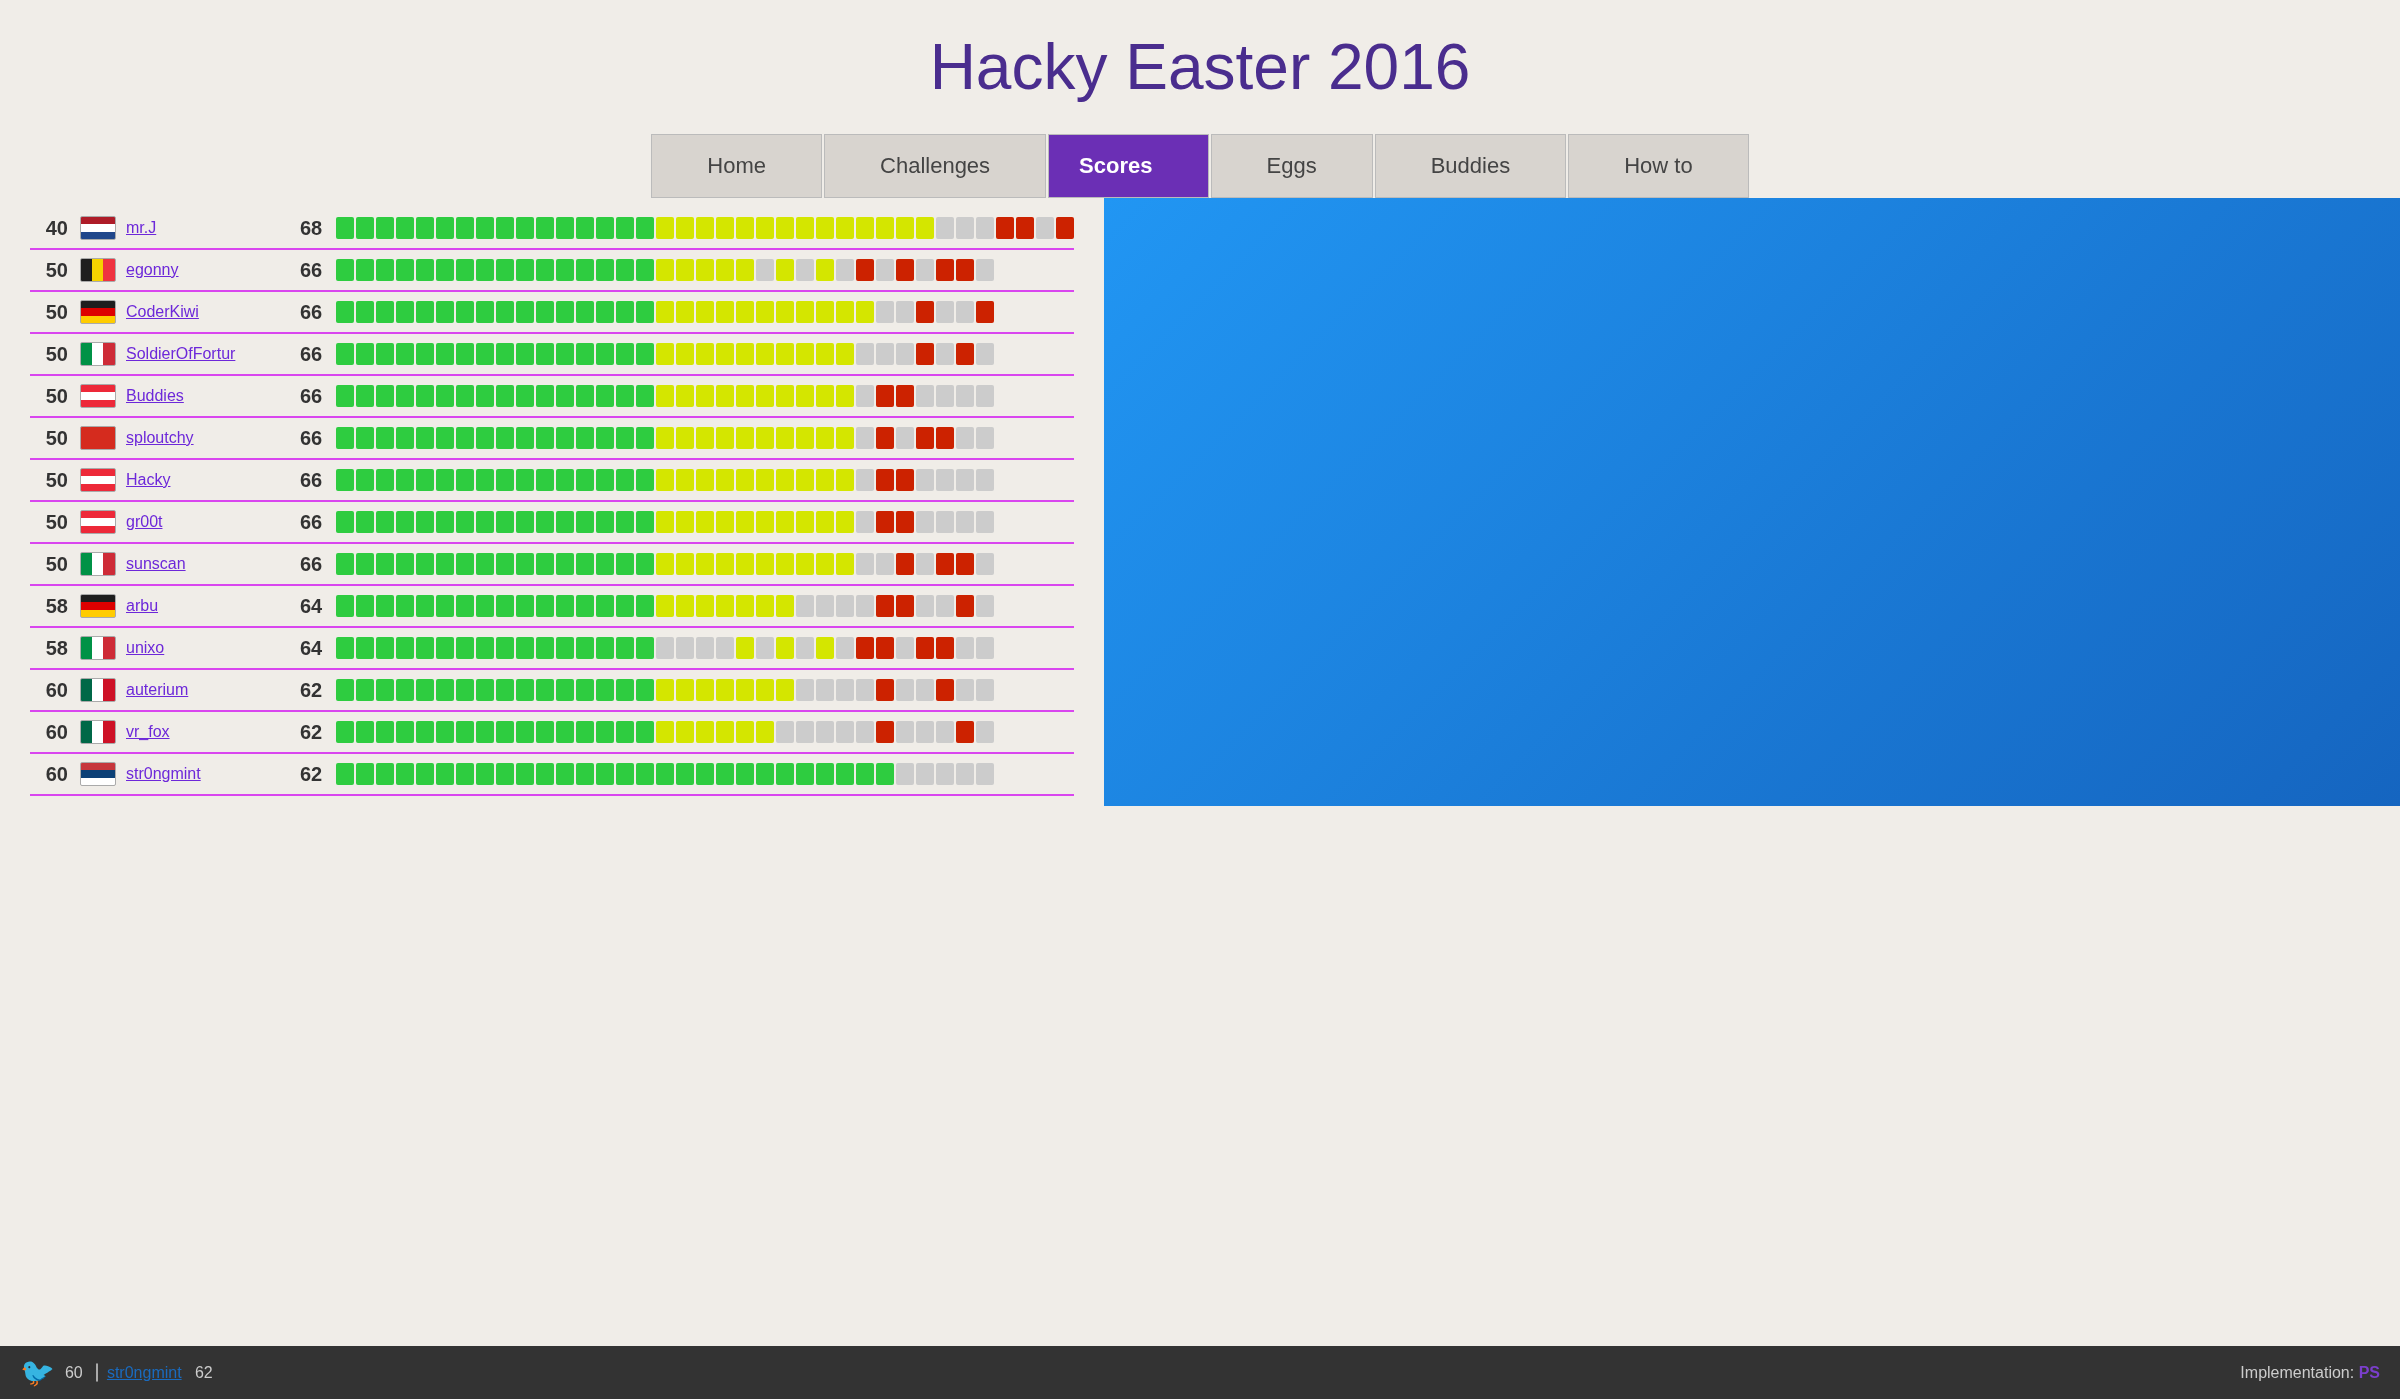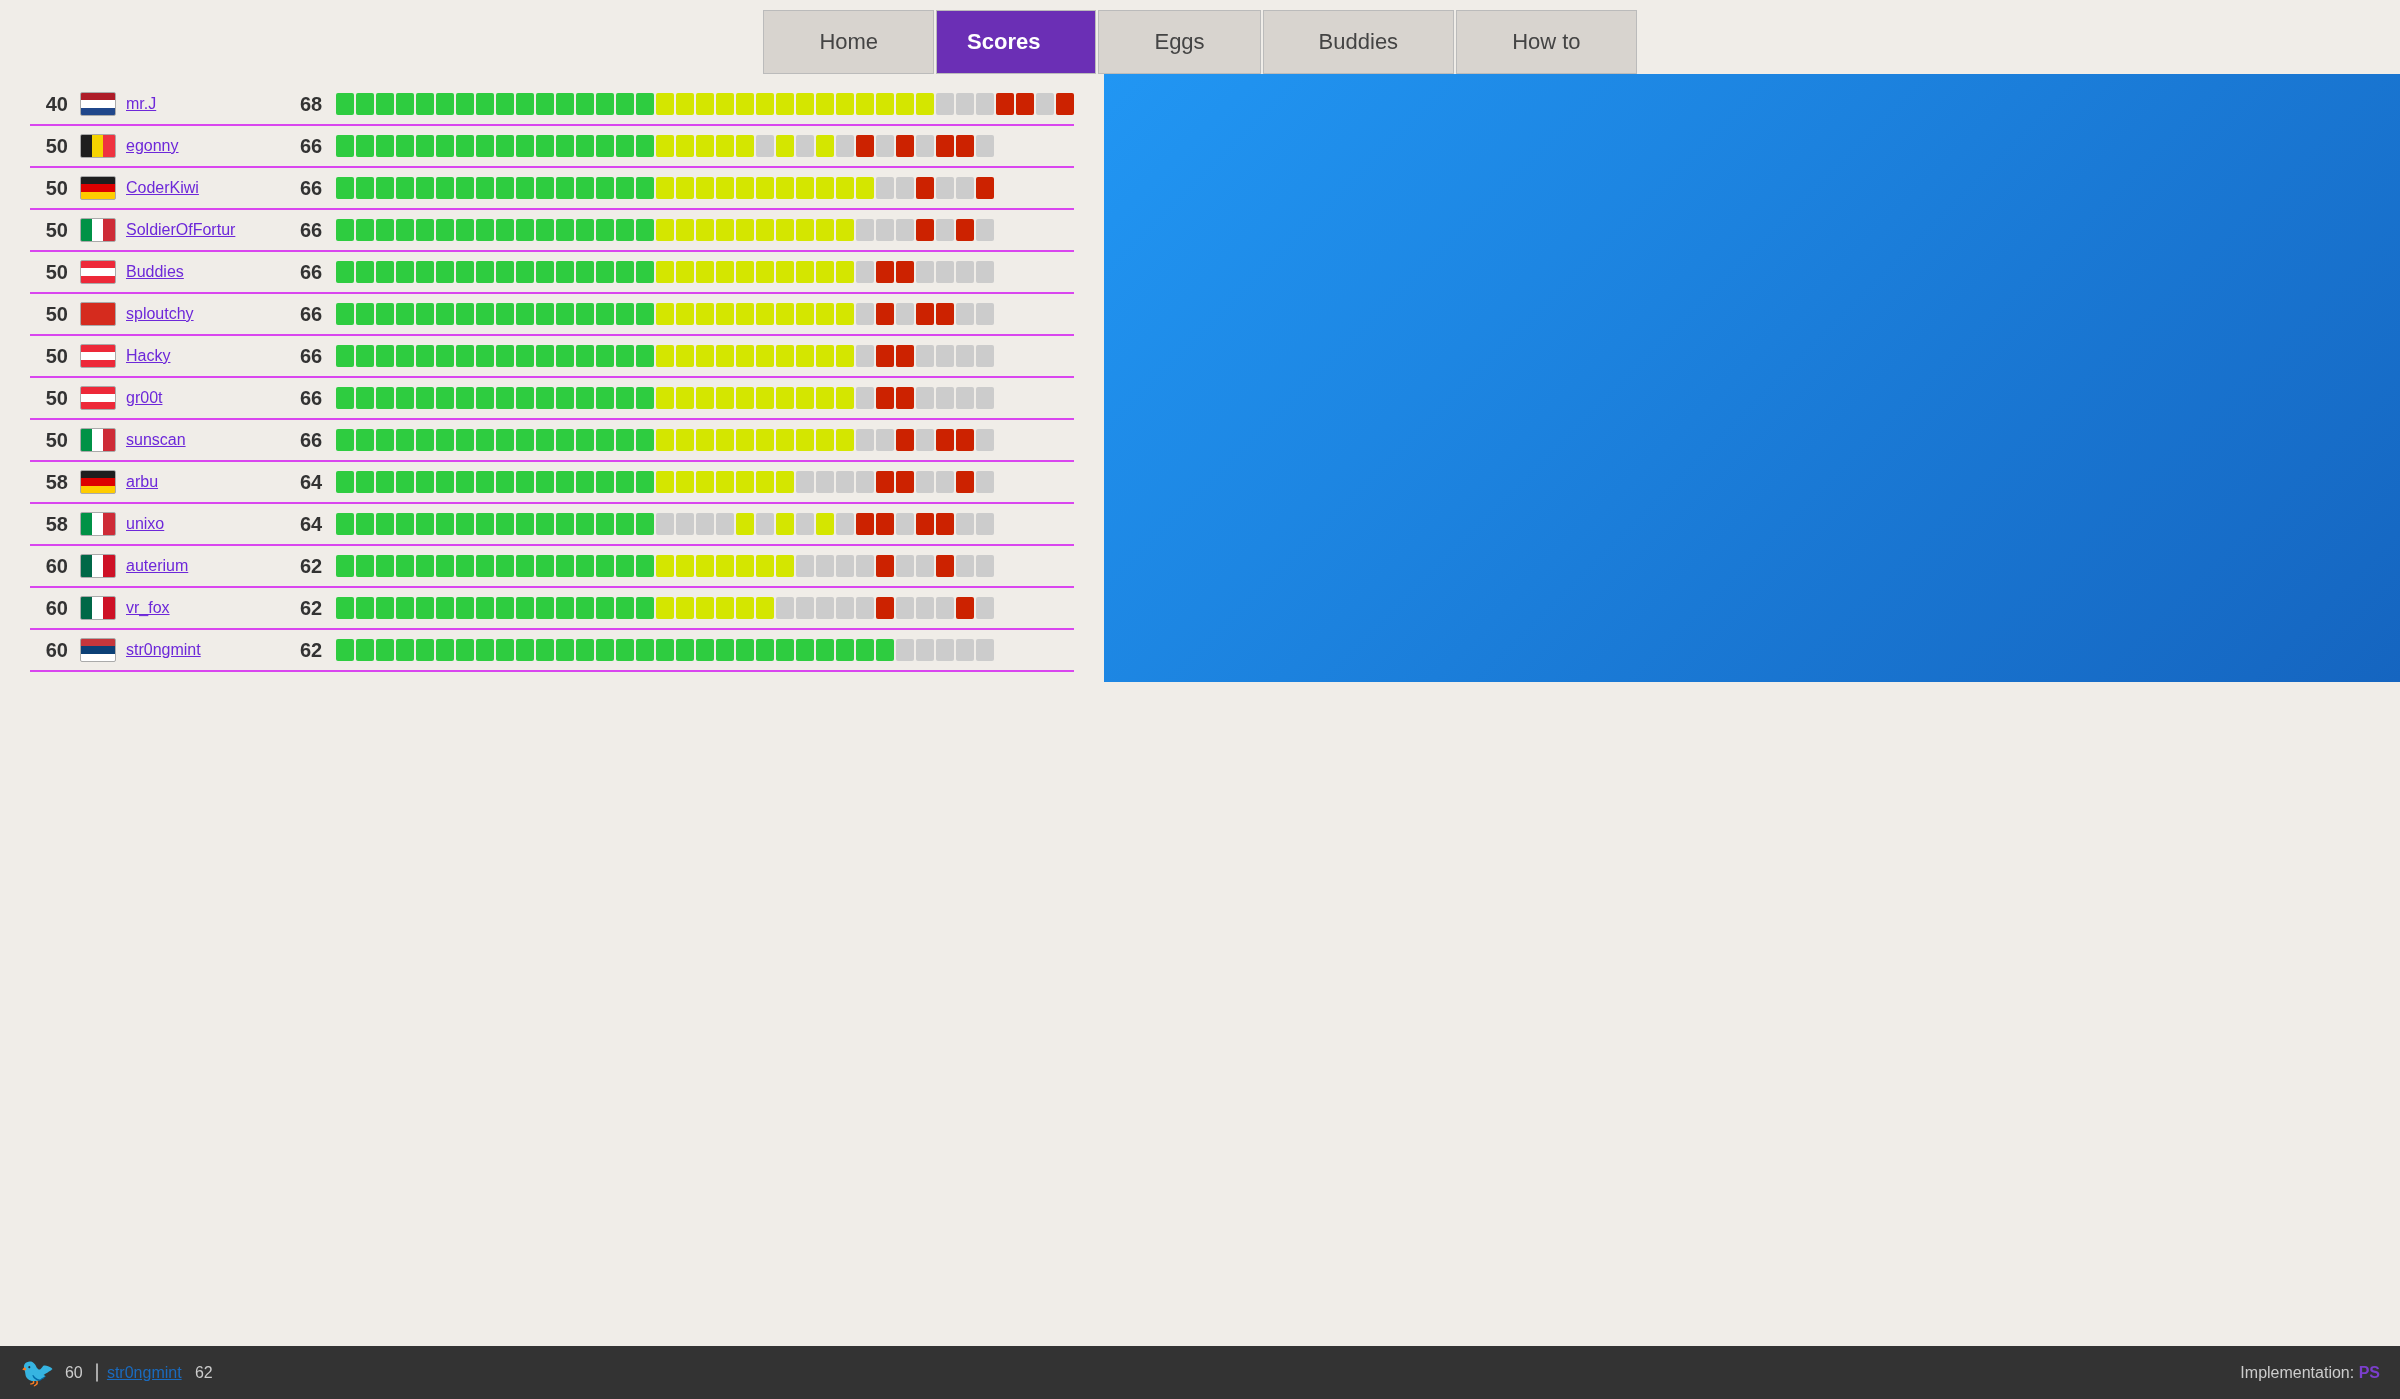--- a/index.html
+++ b/index.html
@@ -148,24 +148,28 @@
       width: 36px;
       height: 24px;
       border-radius: 2px;
       border: 1px solid #aaa;
     }
   </style>
 </head>
 <body>
 
 <div>
+  <div class="header">
+    <h1>Hacky Easter 2016</h1>
+  </div>
 
   <nav class="nav">
 
   <div class="nav-item">Home</div>
+      <div class="nav-item">Challenges</div>
       <div class="nav-item active">Scores</div>
       <div class="nav-item">Eggs</div>
       <div class="nav-item">Buddies</div>
       <div class="nav-item">How to</div>
     </nav>
 
   <div class="content-wrapper">
     <div class="scores-section">
 
     <div class="score-row">

